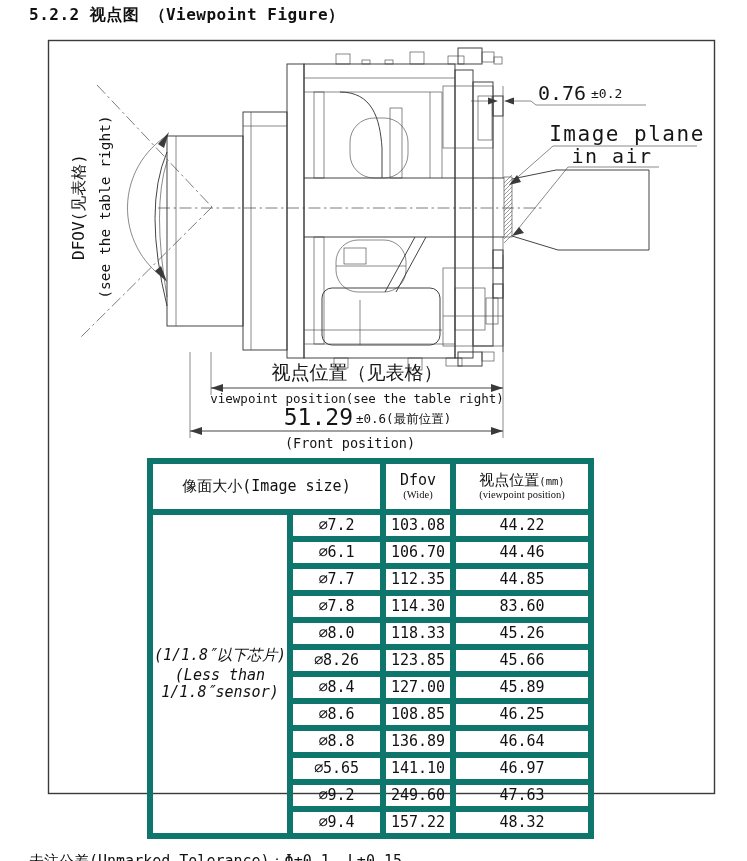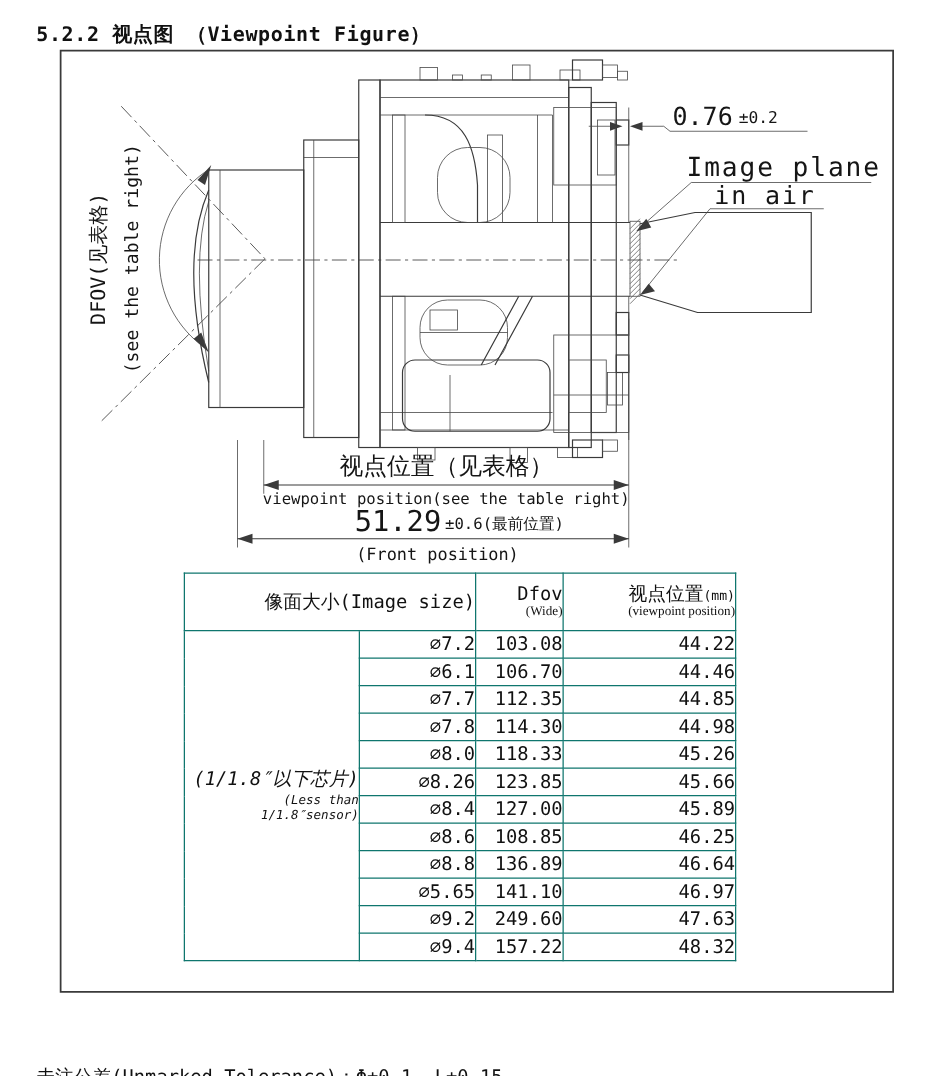--- a/index.html
+++ b/index.html
@@ -2,43 +2,43 @@
 <html><head>
 <meta charset="utf-8">
 <style>
   html,body{margin:0;padding:0;}
   body{
     width:747px;height:861px;position:relative;background:#ffffff;
     font-family:"DejaVu Sans Mono","Liberation Mono",monospace;
     color:#111;overflow:hidden;
   }
   .page-title{
-    position:absolute;left:29px;top:18px;font-size:16px;font-weight:bold;
+    position:absolute;left:29px;top:5px;font-size:16px;font-weight:bold;
     letter-spacing:.5px;white-space:pre;
   }
   .figure-svg{position:absolute;left:0;top:0;}
   .ln{stroke:#3a3a3a;stroke-width:.95;fill:none;}
   .thin{stroke:#4a4a4a;stroke-width:.65;fill:none;}
   .dash{stroke:#5a5a5a;stroke-width:.8;fill:none;stroke-dasharray:12 3.5 2.5 3.5;}
   .hatch{stroke:#555;stroke-width:.6;fill:none;}
   .ah{fill:#3a3a3a;stroke:none;}
   .anno{fill:#151515;stroke:none;font-family:"DejaVu Sans Mono","Liberation Mono",monospace;}
   
   .spec-table-wrap{position:absolute;left:147px;top:458px;}
   table.spec{border-collapse:collapse;table-layout:fixed;width:441px;}
   table.spec td,table.spec th{
-    border:1px solid #0f766e;padding:0;text-align:right;vertical-align:middle;
+    border:6px solid #0f766e;padding:0;text-align:center;vertical-align:middle;
     font-weight:normal;font-size:15px;line-height:1.15;
   }
   table.spec th{height:45px;}
   table.spec td{height:21px;}
   .hdr-sub{font-size:10.5px;display:block;font-family:Liberation Serif, serif;}
   .hdr-mm{font-size:10.5px;}
   .sensor-cell{font-size:13px;font-style:italic;}
-  .sensor-cell .sub{font-size:10px;display:block;margin-top:3px;}
+  .sensor-cell .sub{font-size:15px;display:block;margin-top:3px;}
   .notes{position:absolute;left:29px;top:804px;font-size:15px;line-height:23px;white-space:pre;}
 </style>
 </head>
 <body>
 
 <div class="page-title">5.2.2 视点图 （Viewpoint Figure）</div>
 
 <svg class="figure-svg" width="747" height="861" viewBox="0 0 747 861">
 
   <rect x="48.5" y="40.5" width="666" height="753" class="ln" style="stroke-width:1.4"></rect>
@@ -173,21 +173,21 @@
           <td>44.46</td>
         </tr>
     <tr>
           <td>∅7.7</td>
           <td>112.35</td>
           <td>44.85</td>
         </tr>
     <tr>
           <td>∅7.8</td>
           <td>114.30</td>
-          <td>44.98</td>
+          <td>83.60</td>
         </tr>
     <tr>
           <td>∅8.0</td>
           <td>118.33</td>
           <td>45.26</td>
         </tr>
     <tr>
           <td>∅8.26</td>
           <td>123.85</td>
           <td>45.66</td>

